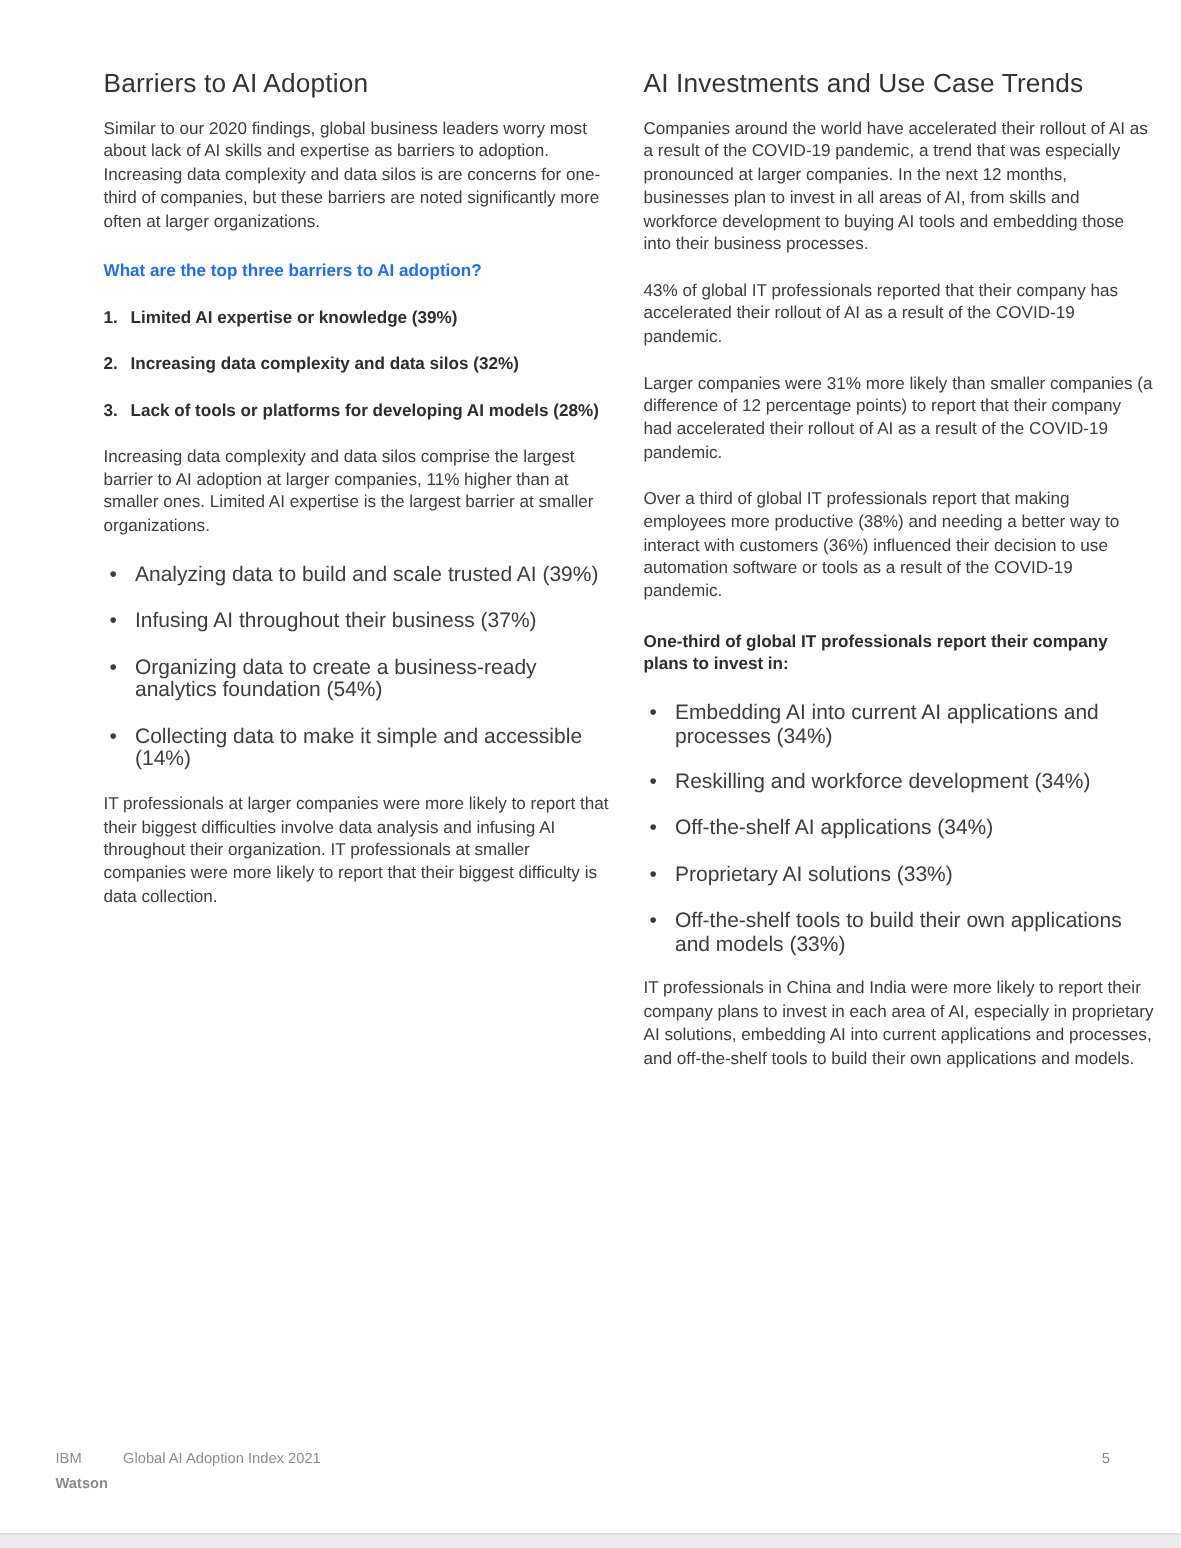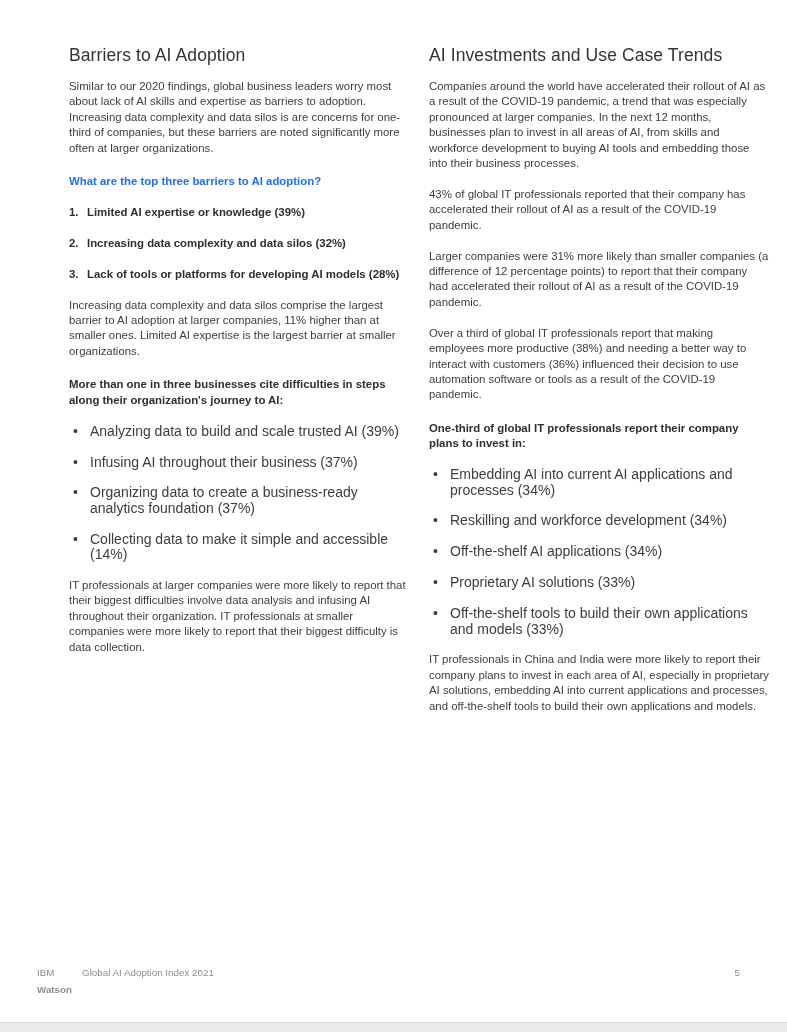--- a/index.html
+++ b/index.html
@@ -84,33 +84,32 @@
       <div class="num-item">
         <span class="num">2.</span>
         <span class="txt">Increasing data complexity and data silos (32%)</span>
       </div>
       <div class="num-item">
         <span class="num">3.</span>
         <span class="txt">Lack of tools or platforms for developing AI models (28%)</span>
       </div>
 
       <p>Increasing data complexity and data silos comprise the largest barrier to AI adoption at larger companies, 11% higher than at smaller ones. Limited AI expertise is the largest barrier at smaller organizations.</p>
-      <div class="subheading">More than one in three businesses cite difficulties in steps along their organization's journey to AI:</div>
 
       <div class="bullet-item">
         <span class="dot"></span>
         <span class="txt">Analyzing data to build and scale trusted AI (39%)</span>
       </div>
       <div class="bullet-item">
         <span class="dot"></span>
         <span class="txt">Infusing AI throughout their business (37%)</span>
       </div>
       <div class="bullet-item">
         <span class="dot"></span>
-        <span class="txt">Organizing data to create a business-ready analytics foundation (37%)</span>
+        <span class="txt">Organizing data to create a business-ready analytics foundation (54%)</span>
       </div>
       <div class="bullet-item">
         <span class="dot"></span>
         <span class="txt">Collecting data to make it simple and accessible (14%)</span>
       </div>
 
       <p>IT professionals at larger companies were more likely to report that their biggest difficulties involve data analysis and infusing AI throughout their organization. IT professionals at smaller companies were more likely to report that their biggest difficulty is data collection.</p>
     </div>
 
     <div class="col right">

